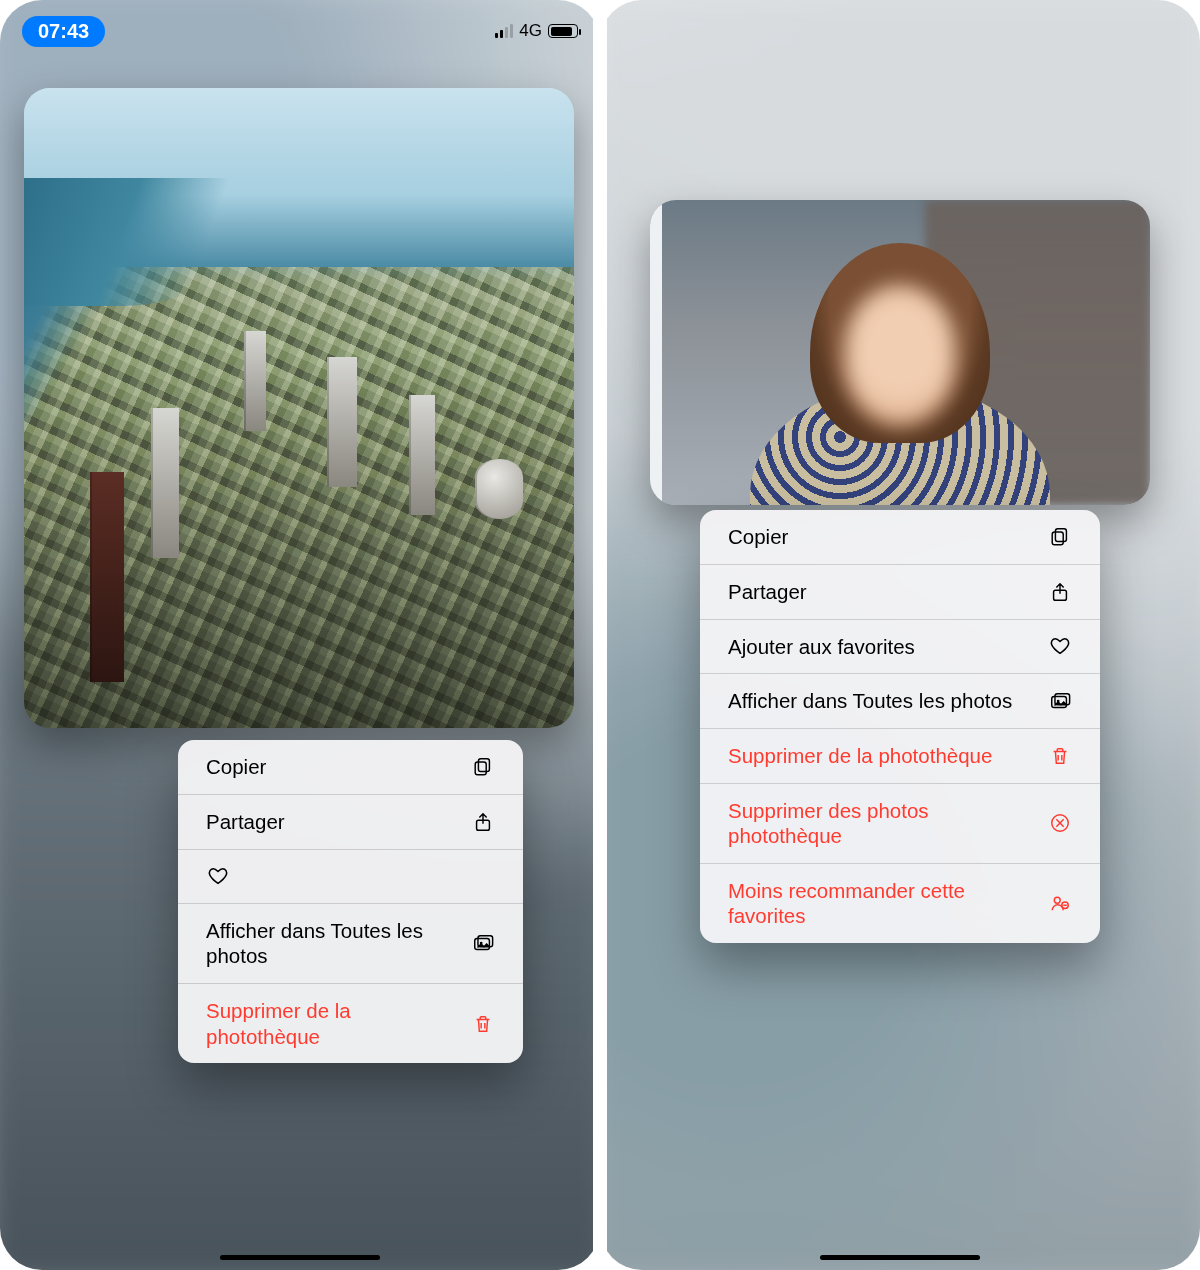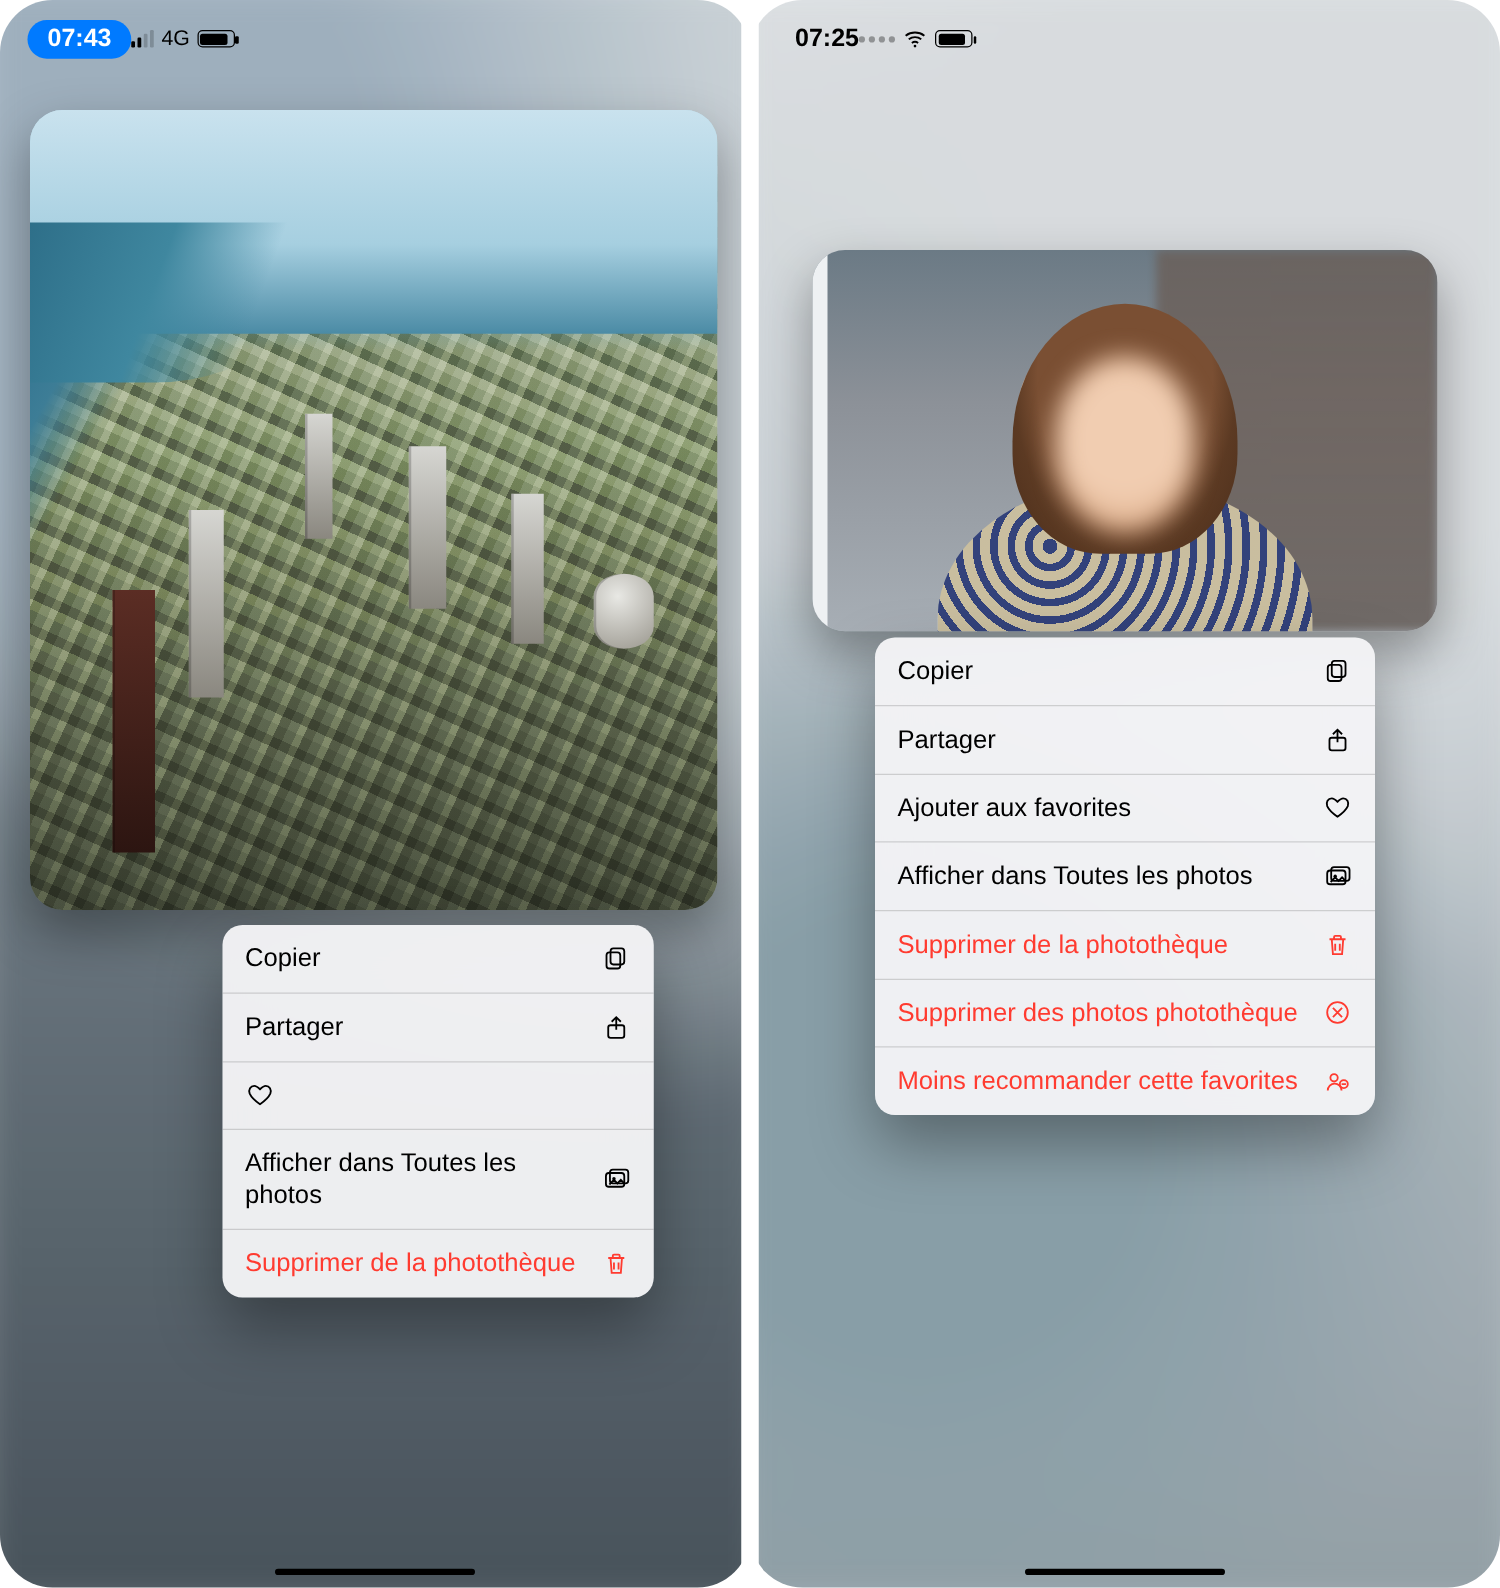--- a/index.html
+++ b/index.html
@@ -29,23 +29,24 @@
     background:
       radial-gradient(circle at 25% 70%, #8fa6b0 0 18%, transparent 45%),
       radial-gradient(circle at 80% 15%, #e3e7ea 0 22%, transparent 50%),
       linear-gradient(180deg, #e9edf0 0%, #c6cfd5 45%, #99a6ad 100%);
   }
 
   
   .status-bar {
     position: absolute; top: 0; left: 0; right: 0;
     height: 56px;
-    display: flex; align-items: center; justify-content: flex-start;
+    display: flex; align-items: center; justify-content: space-between;
     padding: 6px 22px 0 22px;
     z-index: 5;
+    gap: 37px;
   }
   .time-pill {
     background: #007aff;
     color: #fff;
     font-weight: 600;
     font-size: 20px;
     padding: 4px 16px;
     border-radius: 20px;
   }
   .time-plain {
@@ -141,21 +142,21 @@
     backdrop-filter: blur(20px);
     border-radius: 16px;
     overflow: hidden;
     box-shadow: 0 24px 50px rgba(0,0,0,.35);
   }
   .menu-left  { left: 178px; top: 740px; width: 345px; }
   .menu-right { left: 100px; top: 510px; width: 400px; }
 
   .menu-item {
     display: flex; align-items: center; justify-content: space-between;
-    padding: 14px 18px;
+    padding: 14px 28px;
     font-size: 20.5px;
     color: #000;
     border-top: 0.5px solid rgba(0,0,0,0.15);
     line-height: 1.25;
     min-height: 54px;
   }
   .menu-item:first-child { border-top: none; }
   .menu-item.destructive { color: #ff3b30; }
   .menu-item .label { flex: 1; padding-right: 14px; }
   .menu-item .icon { flex: 0 0 24px; display:flex; justify-content:center; }
@@ -286,42 +287,20 @@
         </span>
     </div>
   </div>
 
   <div class="home-indicator"></div>
 </div>
 
 <div class="phone">
   <div class="phone-bg bg-right"></div>
 
-  <div class="status-bar">
-    <div class="time-plain">07:25</div>
-    <div class="status-right">
-      <span class="dots">
-          <span></span>
-          <span></span>
-          <span></span>
-          <span></span>
-        </span>
-      <span class="wifi-icon">
-        <svg viewBox="0 0 24 24" width="20" height="20" stroke="#000" fill="none" stroke-width="1.8">
-            <path d="M3 9a15 15 0 0118 0M6 12.5a10 10 0 0112 0M9 16a5 5 0 016 0"></path>
-            <circle cx="12" cy="19" r="1.3" fill="#000" stroke="none"></circle>
-          </svg>
-      </span>
-      <span class="battery-icon">
-          <span class="battery">
-            <span class="fill"></span>
-          </span>
-        </span>
-    </div>
-  </div>
 
   <div class="preview preview-right">
     <div class="portrait">
       <div class="wall"></div>
       <div class="left-edge"></div>
       <div class="shoulders"></div>
       <div class="hair"></div>
       <div class="face"></div>
     </div>
   </div>

